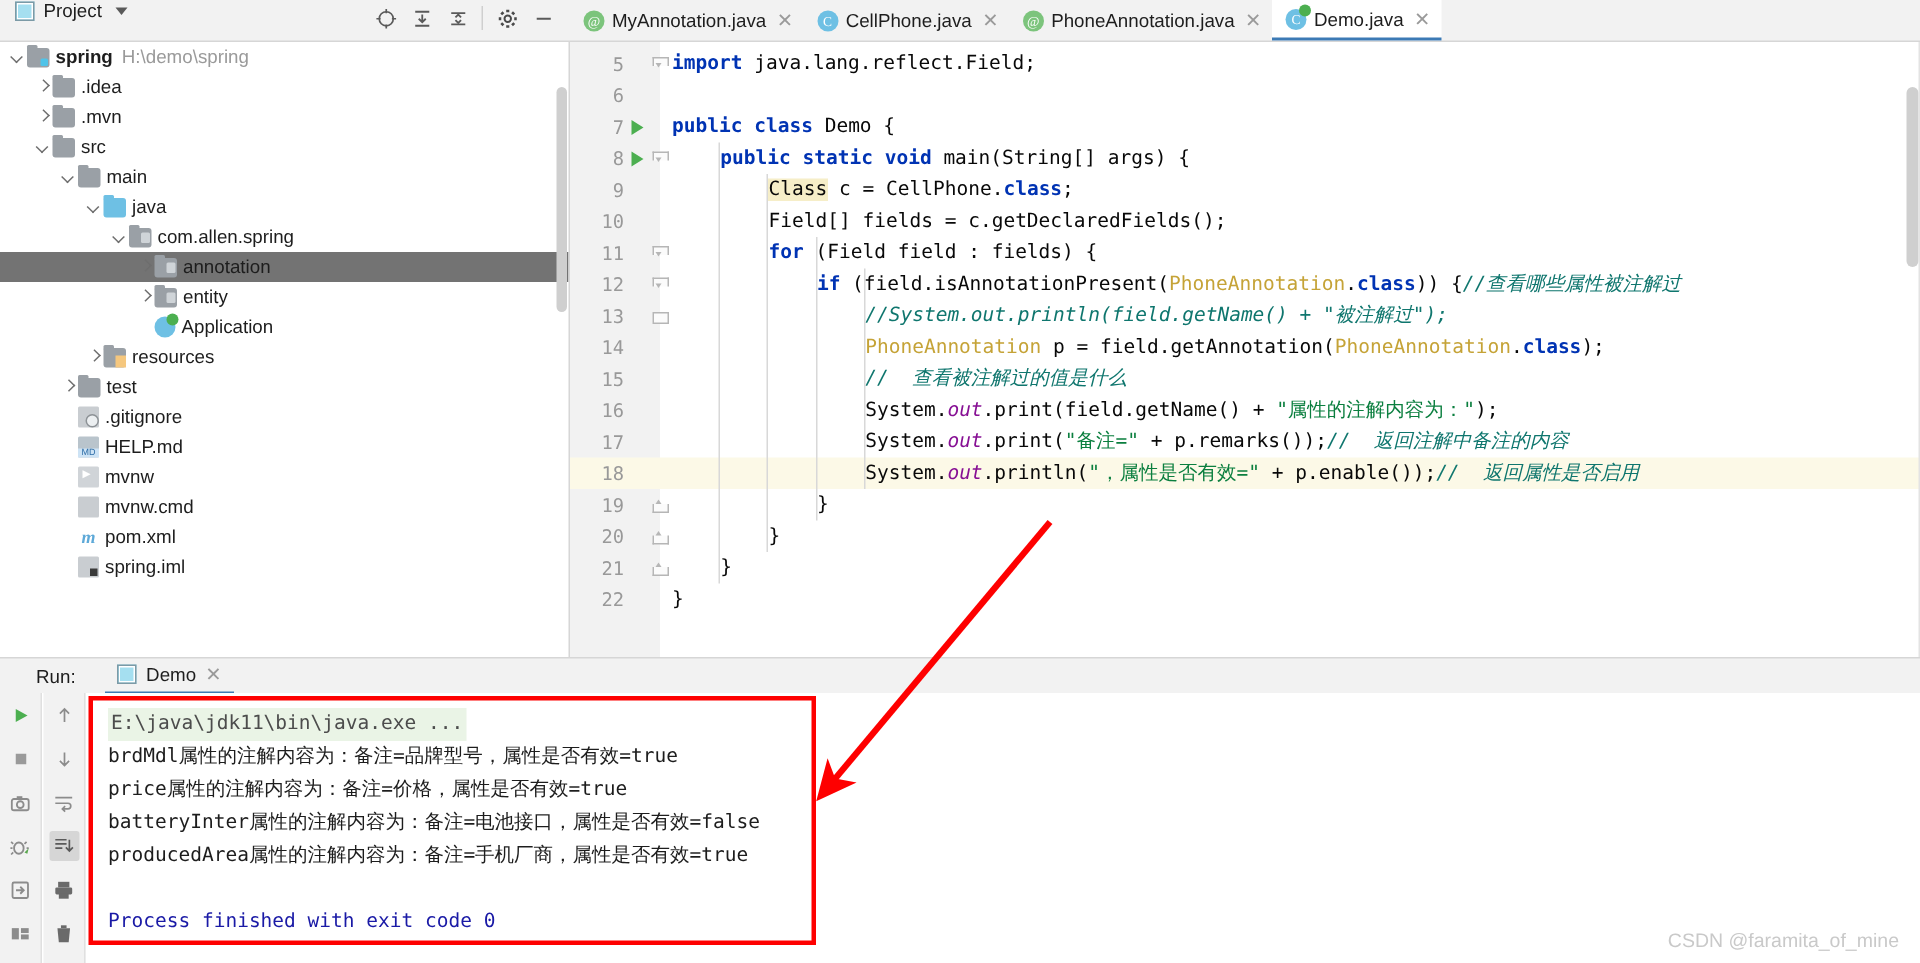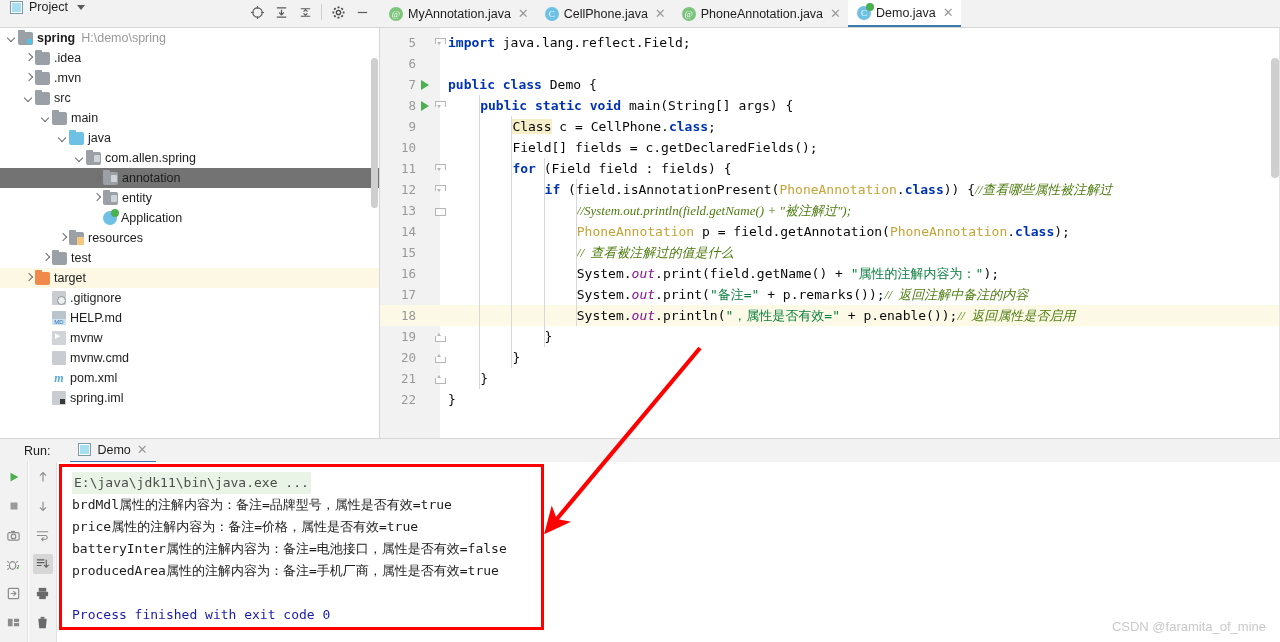--- a/index.html
+++ b/index.html
@@ -163,21 +163,21 @@
   .codeline {
     position:absolute; left:60px; white-space:pre; height:21px; line-height:21px;
     font-family:"DejaVu Sans Mono", monospace; font-size:13px; color:#080808;
   }
   .linebg { position:absolute; left:0; width:900px; height:21px; }
   .linebg.cur { background:#fcf9e7; }
   .indentguide { position:absolute; width:1px; background:#d8d8d8; }
   .k { color:#0033b3; font-weight:bold; }
   .cls { color:#c5a337; }
   .str { color:#0b7f3f; }
-  .cm { color:#4d7c0f; font-style:italic;font-family:Liberation Serif, serif; }
+  .cm { color:#0f766e; font-style:italic; }
   .fldst { color:#871094; font-style:italic; }
   .hlbox { background:#f6eec8; }
 
   
   .runbar {
     position:absolute; left:0; top:438px; width:1280px; height:24px;
     background:#f2f2f2; border-top:1px solid #d6d6d6; display:flex; align-items:center;
     font-size:12.5px; color:#1d1d1d;
   }
   .runbar .rl { padding-left:24px; }
@@ -379,26 +379,20 @@
           <span class="fico folder">
             <span class="lines"></span>
           </span>
           <span class="">resources</span>
         </div>
         <div class="row">
           <span style="display:inline-block;width:40px"></span>
           <span class="arrow r"></span>
           <span class="fico folder"></span>
           <span class="">test</span>
-        </div>
-        <div class="row hl">
-          <span style="display:inline-block;width:23px"></span>
-          <span class="arrow r"></span>
-          <span class="fico folder orange"></span>
-          <span class="">target</span>
         </div>
         <div class="row">
           <span style="display:inline-block;width:40px"></span>
           <span class="arrow"></span>
           <span class="fileico git"></span>
           <span class="">.gitignore</span>
         </div>
         <div class="row">
           <span style="display:inline-block;width:40px"></span>
           <span class="arrow"></span>

